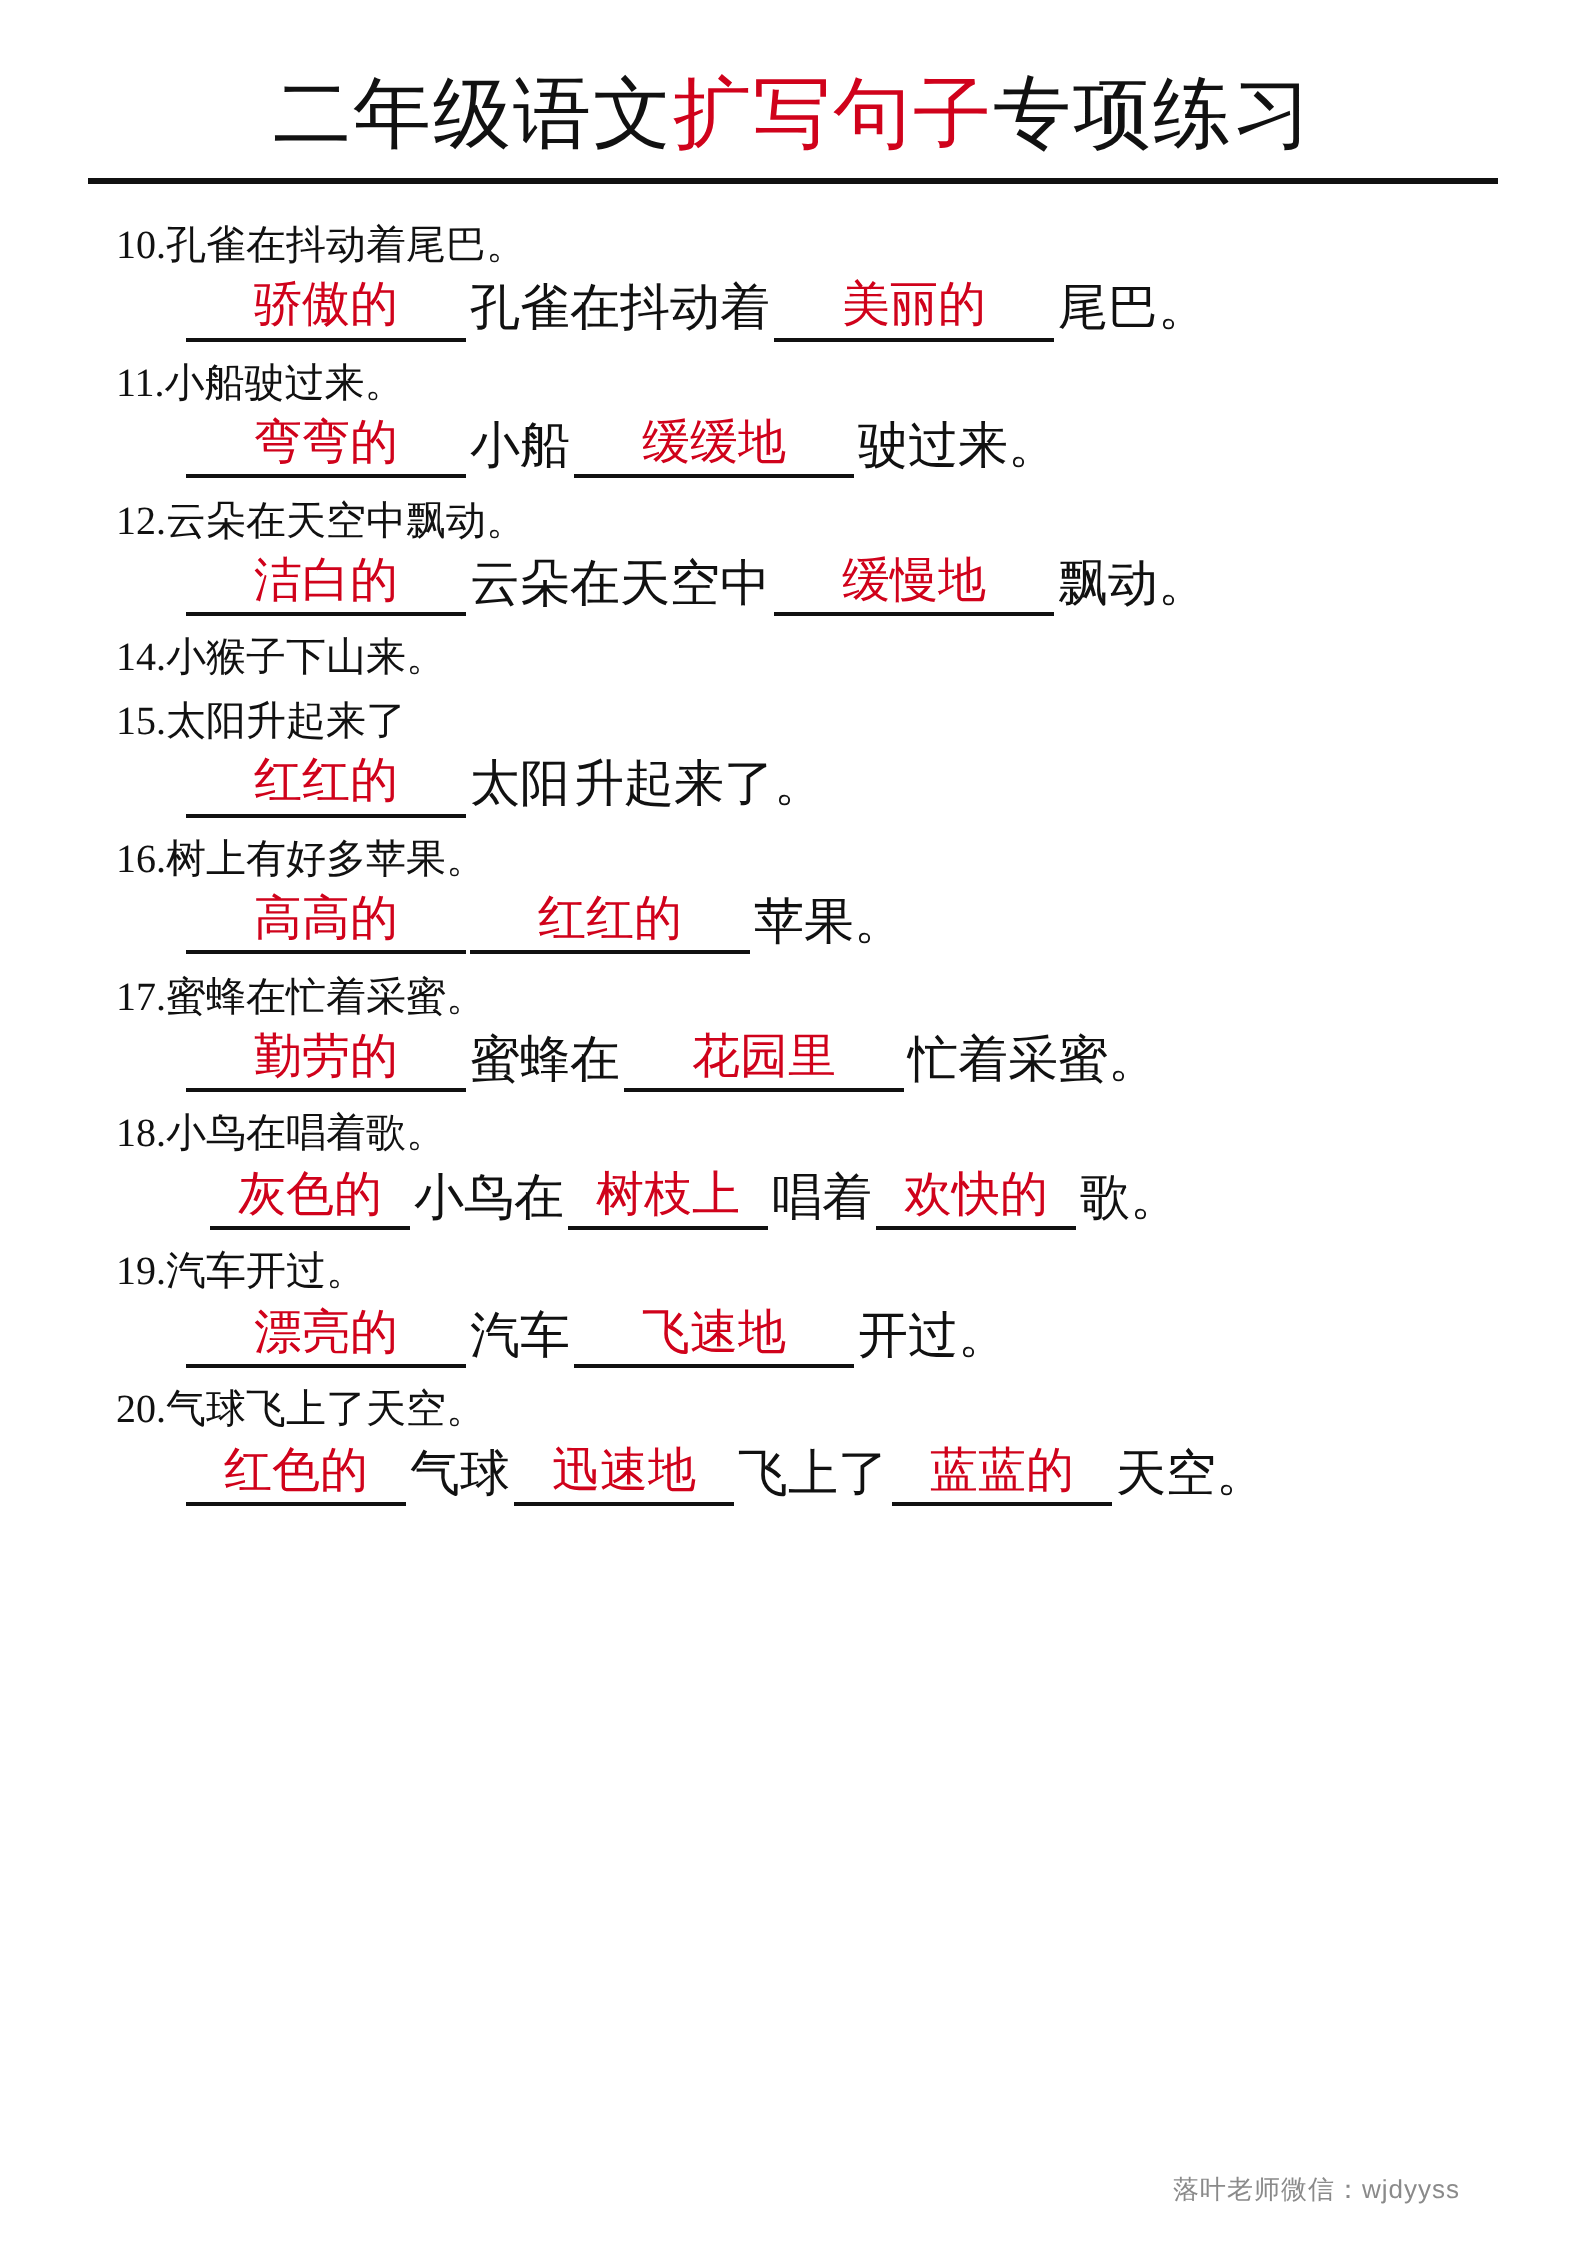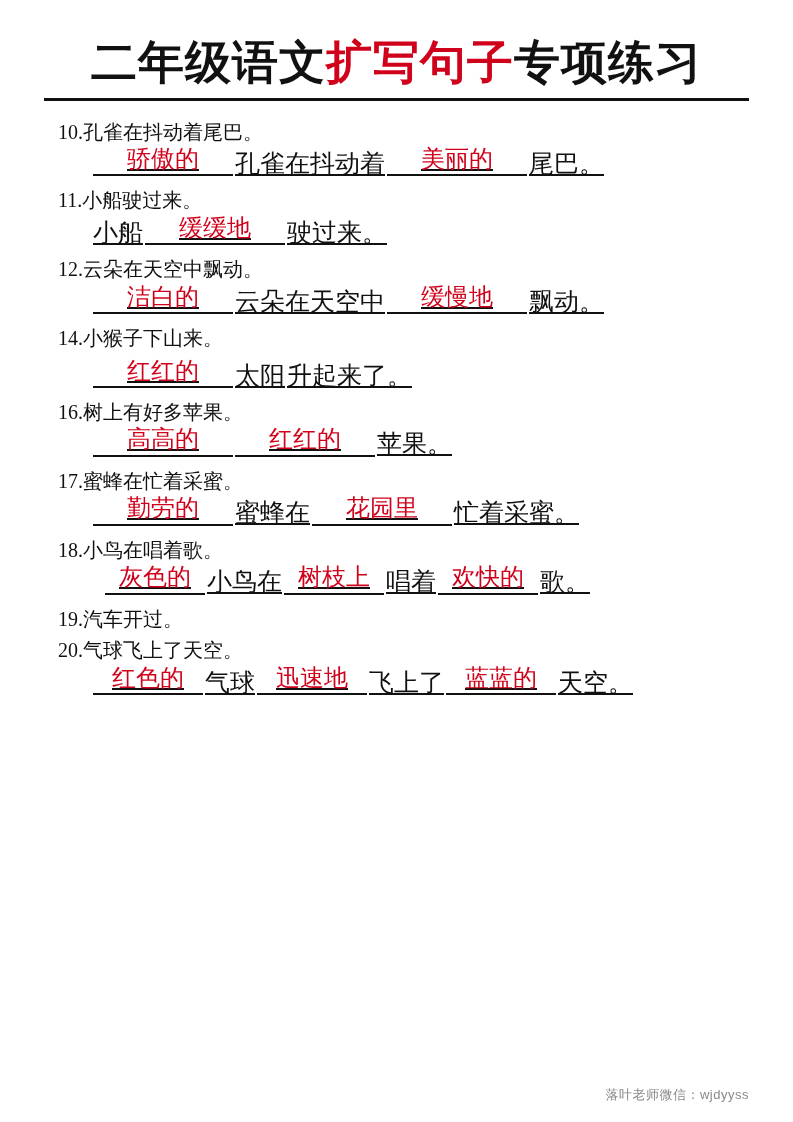--- a/index.html
+++ b/index.html
@@ -24,22 +24,22 @@
   }
   
   .title-wrap {
     text-align: center;
     padding-bottom: 6px;
     border-bottom: 3px solid #111111;
     margin-bottom: 18px;
   }
   .title {
     font-family: "Liberation Serif", serif;
-    font-size: 46px;
-    font-weight: bold;
+    font-size: 39px;
+    font-weight: normal;
     letter-spacing: 1px;
     line-height: 1.25;
     white-space: nowrap;
   }
   .title .blk { color: #111111; }
   .title .red { color: #d0021b; }
 
   
   .item {
     margin-bottom: 5px;
@@ -52,22 +52,21 @@
   }
   .prompt .num {
     font-family: "Liberation Serif", serif;
   }
   .answer {
     font-size: 25px;
     line-height: 1.5;
     white-space: nowrap;
     padding-left: 48px;
     display: flex;
-    align-items: flex-start;
-    text-decoration: underline;
+    align-items: center;
   }
   .answer.indent-mid { padding-left: 60px; }
 
   .txt {
     display: inline-block;
     padding: 0 1px;
   }
   .blank {
     display: inline-block;
     position: relative;
@@ -81,21 +80,21 @@
   .blank.w150 { width: 150px; }
   .blank.w140 { width: 140px; }
   .blank.w110 { width: 110px; }
   .blank.w100 { width: 100px; }
 
   .gapsmall { display:inline-block; width: 8px; }
 
   
   .watermark {
     position: absolute;
-    right: 44px;
+    right: 63px;
     bottom: 18px;
     font-size: 13px;
     color: #8a8a8a;
     font-family: "Liberation Sans", sans-serif;
     letter-spacing: 0.5px;
     white-space: nowrap;
   }
 </style>
 </head>
 <body>
@@ -114,38 +113,40 @@
         <div class="answer">
           <span class="blank w140">骄傲的</span>
           <span class="txt">孔雀在抖动着</span>
           <span class="blank w140">美丽的</span>
           <span class="txt">尾巴。</span>
         </div>
       </div>
       <div class="item">
         <div class="prompt"><span class="num">11.</span><span>小船驶过来。</span></div>
         <div class="answer">
+          <span class="blank w140">弯弯的</span>
           <span class="txt">小船</span>
           <span class="blank w140">缓缓地</span>
           <span class="txt">驶过来。</span>
         </div>
       </div>
       <div class="item">
         <div class="prompt"><span class="num">12.</span><span>云朵在天空中飘动。</span></div>
         <div class="answer">
           <span class="blank w140">洁白的</span>
           <span class="txt">云朵在天空中</span>
           <span class="blank w140">缓慢地</span>
           <span class="txt">飘动。</span>
         </div>
       </div>
       <div class="item">
         <div class="prompt"><span class="num">14.</span><span>小猴子下山来。</span></div>
       </div>
       <div class="item">
+        <div class="prompt"><span class="num">15.</span><span>太阳升起来了</span></div>
         <div class="answer">
           <span class="blank w140">红红的</span>
           <span class="txt">太阳</span>
           <span class="txt">升起来了。</span>
         </div>
       </div>
       <div class="item">
         <div class="prompt"><span class="num">16.</span><span>树上有好多苹果。</span></div>
         <div class="answer">
           <span class="blank w140">高高的</span>
@@ -168,20 +169,26 @@
           <span class="blank w100">灰色的</span>
           <span class="txt">小鸟在</span>
           <span class="blank w100">树枝上</span>
           <span class="txt">唱着</span>
           <span class="blank w100">欢快的</span>
           <span class="txt">歌。</span>
         </div>
       </div>
       <div class="item">
         <div class="prompt"><span class="num">19.</span><span>汽车开过。</span></div>
+        <div class="answer">
+          <span class="blank w140">漂亮的</span>
+          <span class="txt">汽车</span>
+          <span class="blank w140">飞速地</span>
+          <span class="txt">开过。</span>
+        </div>
       </div>
       <div class="item">
         <div class="prompt"><span class="num">20.</span><span>气球飞上了天空。</span></div>
         <div class="answer">
           <span class="blank w110">红色的</span>
           <span class="txt">气球</span>
           <span class="blank w110">迅速地</span>
           <span class="txt">飞上了</span>
           <span class="blank w110">蓝蓝的</span>
           <span class="txt">天空。</span>

